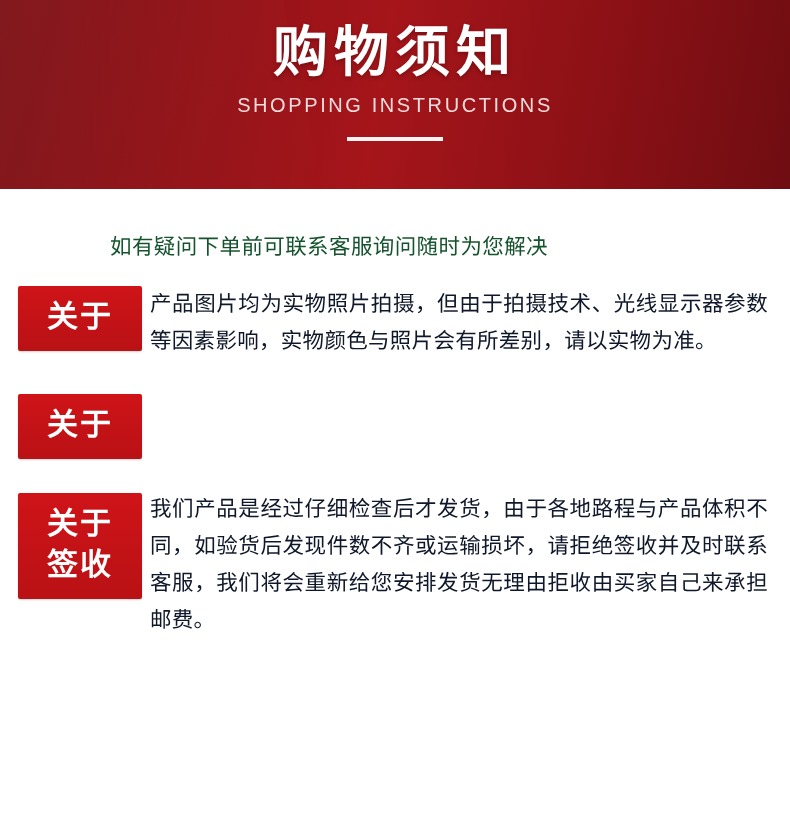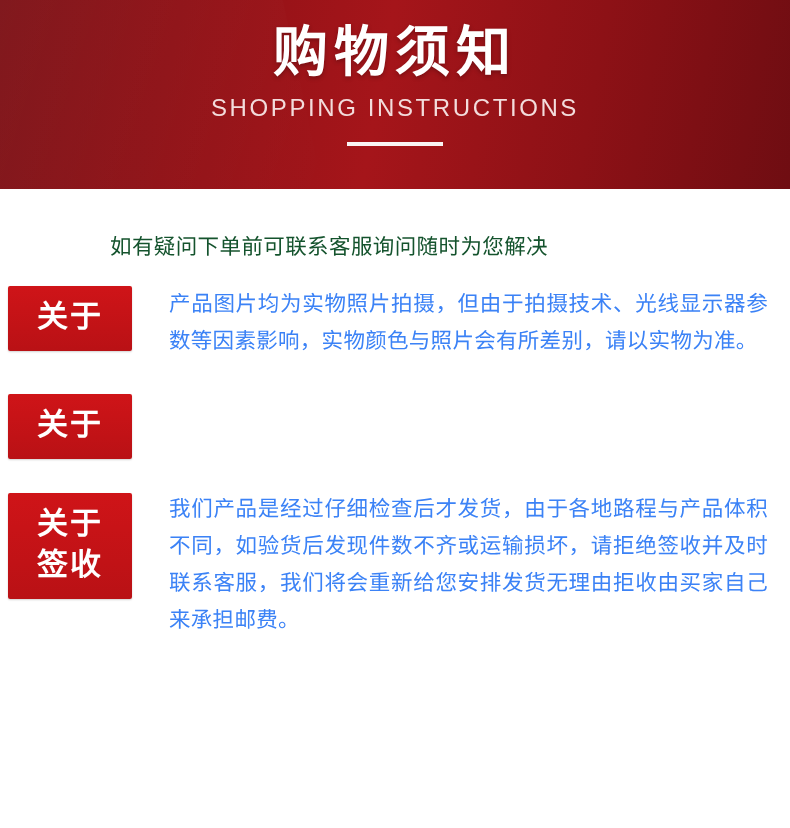--- a/index.html
+++ b/index.html
@@ -47,21 +47,21 @@
   .banner-title {
     color: #ffffff;
     font-size: 55px;
     font-weight: bold;
     letter-spacing: 6px;
     line-height: 1.12;
     text-shadow: 0 2px 4px rgba(0,0,0,0.25);
   }
   .banner-sub {
     color: #f3dcdc;
-    font-size: 24px;
+    font-size: 20px;
     letter-spacing: 2.6px;
     margin-top: 10px;
     font-weight: normal;
   }
   .banner-rule {
     width: 96px;
     height: 4px;
     background: #ffffff;
     margin: 20px auto 0 auto;
     opacity: 0.95;
@@ -74,21 +74,21 @@
   }
   .intro {
     font-size: 21.5px;
     color: #14532d;
     letter-spacing: 0.4px;
     padding: 40px 0 0 110px;
   }
 
   .rows {
     margin-top: 26px;
-    padding-left: 8px;
+    padding-left: 18px;
   }
   .row {
     display: flex;
     align-items: flex-start;
     margin-bottom: 34px;
   }
   .tag {
     flex: 0 0 auto;
     width: 124px;
     background: linear-gradient(180deg, #cf1418 0%, #b91115 100%);
@@ -99,25 +99,25 @@
     box-shadow: 0 1px 2px rgba(0,0,0,0.18);
   }
   .tag-line1, .tag-line2 {
     font-size: 31px;
     font-weight: bold;
     line-height: 1.32;
     letter-spacing: 2px;
   }
   .row-text {
     flex: 1 1 auto;
-    margin-left: 37px;
+    margin-left: 8px;
     padding-right: 22px;
     font-size: 21.5px;
     line-height: 1.72;
-    color: #3b82f6;
+    color: #0f172a;
     letter-spacing: 0.3px;
     text-align: justify;
   }
   .row-3 .row-text { margin-top: -2px; }
 </style>
 </head>
 <body>
 
 <div class="page">
 

